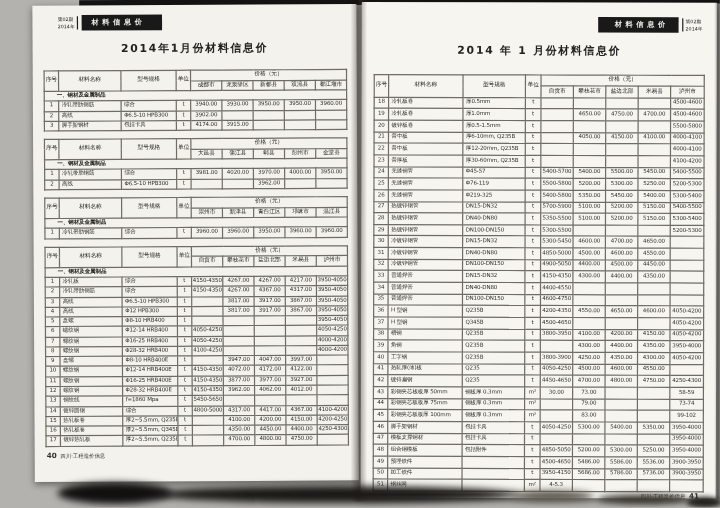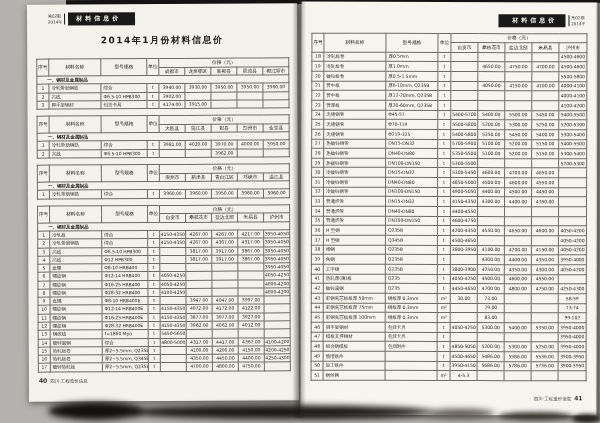--- a/index.html
+++ b/index.html
@@ -483,20 +483,21 @@
   </div>
 
   <div class="page right">
     <div class="badge r">
       <div class="badge-banner">材料信息价</div>
       <div class="badge-lines">
         <span>第02期</span>
         <span>2014年</span>
       </div>
     </div>
+    <div class="title">2014 年 1 月份材料信息价</div>
     <div class="tblwrap">
         <table>
           <colgroup>
             <col style="width: 12px;">
             <col style="width: 62px;">
             <col style="width: 52px;">
             <col style="width: 13px;">
             <col style="width: 27px;">
             <col style="width: 27px;">
             <col style="width: 27px;">

